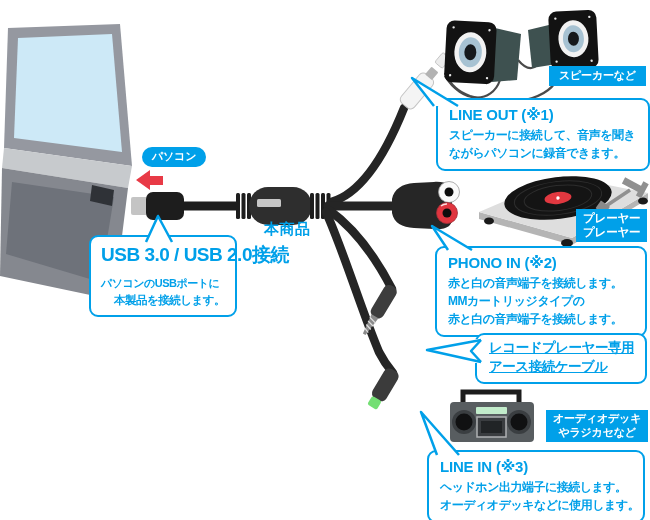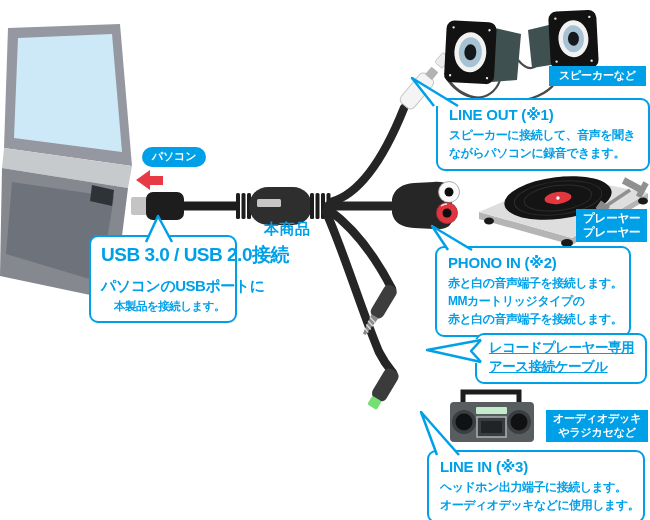--- a/index.html
+++ b/index.html
@@ -207,25 +207,25 @@
 <div class="product-label">本商品</div>
 
 <div class="callout" style="left:436px; top:98px; width:214px;">
   <div class="title">LINE OUT (※1)</div>
   <div class="line">スピーカーに接続して、音声を聞き</div>
   <div class="line">ながらパソコンに録音できます。</div>
 </div>
 
 <div class="callout usb" style="left:89px; top:235px; width:148px; padding:5px 10px 6px;">
   <div class="title">USB 3.0 / USB 2.0接続</div>
-  <div class="line" style="font-size:15px;margin-top:7px;">パソコンのUSBポートに</div>
+  <div class="line" style="font-size:11px;margin-top:7px;">パソコンのUSBポートに</div>
   <div class="line" style="font-size:11.5px;text-align:right;">本製品を接続します。</div>
 </div>
 
-<div class="callout" style="left:435px; top:246px; width:196px;">
+<div class="callout" style="left:435px; top:246px; width:212px;">
   <div class="title">PHONO IN (※2)</div>
   <div class="line">赤と白の音声端子を接続します。</div>
   <div class="line">MMカートリッジタイプの</div>
   <div class="line">赤と白の音声端子を接続します。</div>
 </div>
 
 <div class="callout ground" style="left:475px; top:333px; width:172px; padding:4px 12px 5px;">
   <div class="line">レコードプレーヤー専用</div>
   <div class="line">アース接続ケーブル</div>
 </div>

